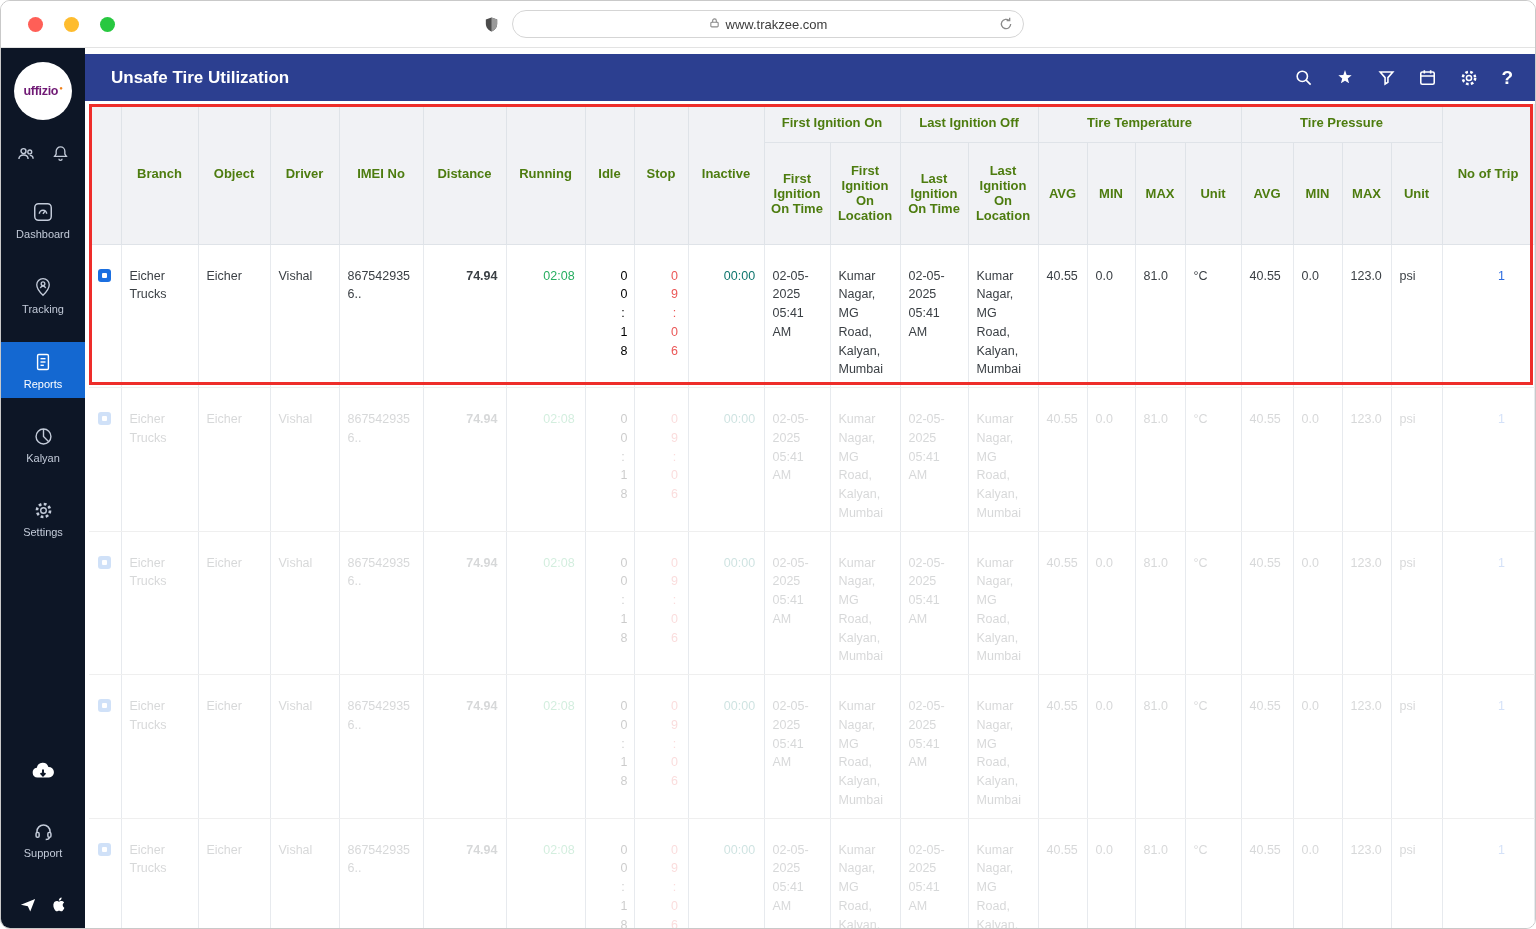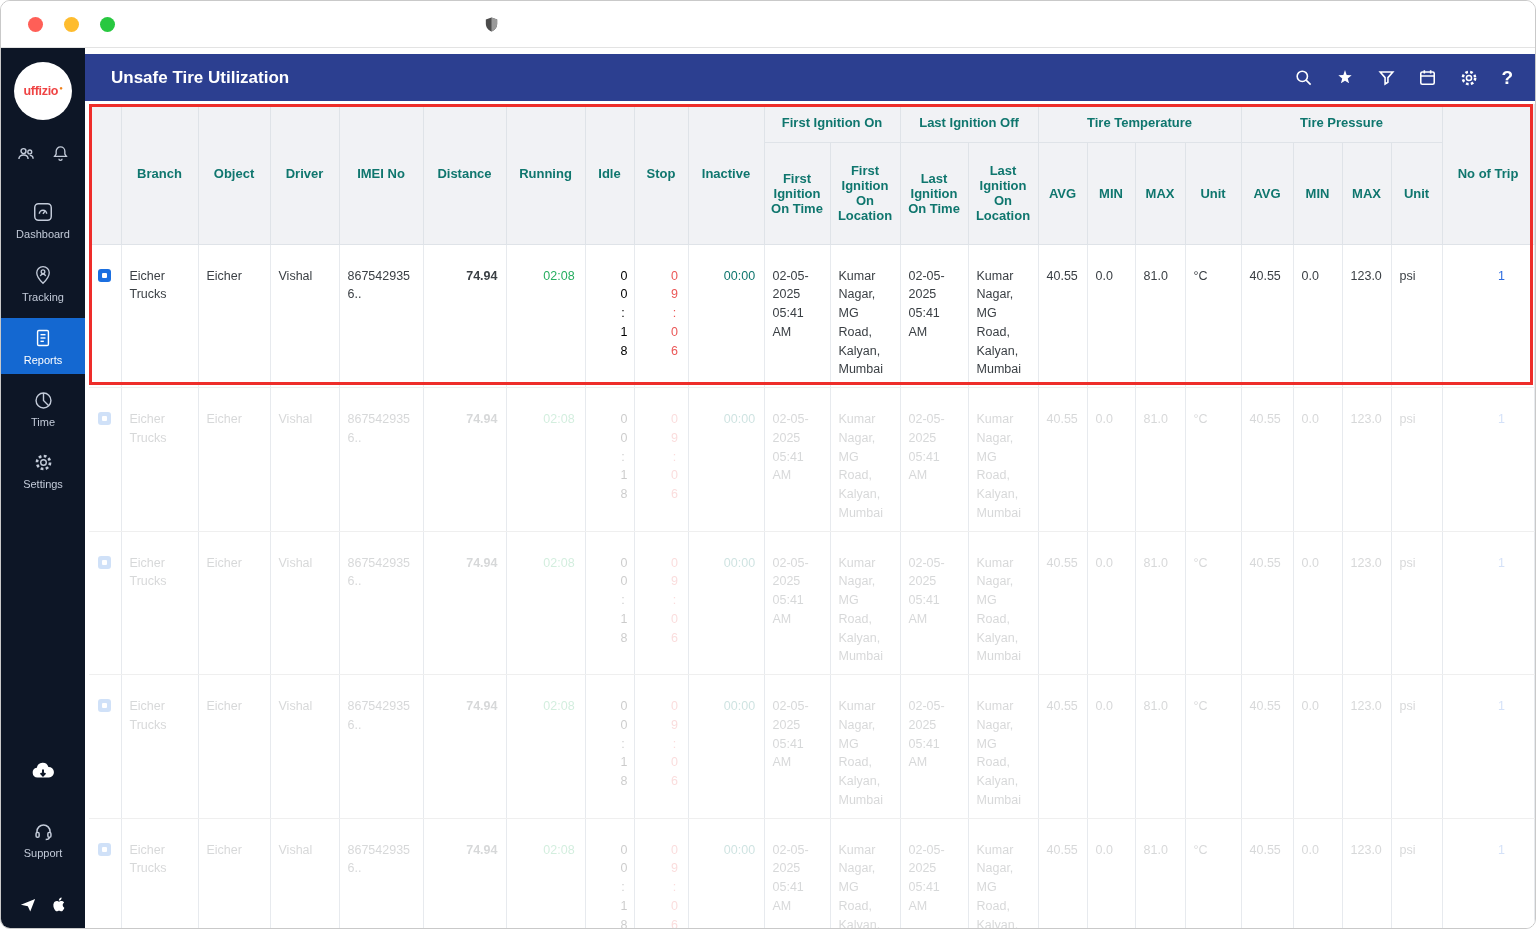--- a/index.html
+++ b/index.html
@@ -12,43 +12,43 @@
   .light { width:15px; height:15px; border-radius:50%; display:inline-block; }
   .light.red { background:#ff5f57; } .light.yellow { background:#febc2e; } .light.green { background:#28c840; }
   .shield { position:absolute; left:calc(50% - 285px); top:14px; color:#4c4c4c; }
   .urlbar { position:absolute; left:50%; top:9px; transform:translateX(-50%); width:512px; height:28px; border:1px solid #d5d5d5; border-radius:14px; display:flex; align-items:center; justify-content:center; gap:6px; font-size:13px; color:#3c3c3c; background:#fff; }
   .urlbar .refresh { position:absolute; right:9px; top:5px; color:#777; }
 
   
   .app { flex:1; display:flex; min-height:0; }
   .sidebar { width:84px; background:#0d1626; flex-shrink:0; display:flex; flex-direction:column; align-items:center; }
   .logo { width:58px; height:58px; border-radius:50%; background:#fff; margin-top:14px; display:flex; align-items:center; justify-content:center; }
-  .logo span { color:#ef4444; font-weight:700; font-size:12.5px; letter-spacing:-0.3px; }
+  .logo span { color:#701a75; font-weight:700; font-size:12.5px; letter-spacing:-0.3px; }
   .logo span::after { content:"●"; color:#f08019; font-size:6px; vertical-align:super; margin-left:1px; }
   .side-top-icons { display:flex; gap:15px; margin-top:24px; }
-  .nav { margin-top:24px; width:100%; display:flex; flex-direction:column; align-items:center; gap:7px; }
+  .nav { margin-top:24px; width:100%; display:flex; flex-direction:column; align-items:center; gap:19px; }
   .nav-item { width:100%; padding:9px 0 8px; display:flex; flex-direction:column; align-items:center; gap:5px; color:#c3cbd9; font-size:11px; cursor:pointer; }
   .nav-item.active { background:#1468d1; color:#ffffff; }
   .nav-item svg { display:block; }
   .spacer { flex:1; }
   .side-bottom { display:flex; flex-direction:column; align-items:center; gap:24px; margin-bottom:10px; width:100%; }
   .bottom-row { display:flex; gap:14px; align-items:center; margin-top:4px; }
 
   .main { flex:1; display:flex; flex-direction:column; min-width:0;margin-top:6px; }
   .appbar { height:47px; background:#2c3f90; color:#fff; display:flex; align-items:center; padding:0 22px 0 26px; flex-shrink:0; }
   .appbar .title { font-size:17px; font-weight:700; }
   .appbar .icons { margin-left:auto; display:flex; align-items:center; gap:22px; }
   .appbar .icons .ic { display:flex; align-items:center; cursor:pointer; }
   .help-q { font-size:19px; font-weight:700; color:#fff; line-height:1; }
 
   
   .content { flex:1; background:#fff; overflow:hidden; position:relative; padding:3px 2px 0 4px; }
   .table-wrap { position:relative; height:100%; }
   table { width:100%; border-collapse:collapse; table-layout:fixed; }
-  thead th { background:#f1f2f5; color:#0f766e; font-size:13px; font-weight:700; text-align:center; vertical-align:middle; padding:4px 3px; border-right:1px solid #dfe3e8; border-bottom:1px solid #dfe3e8; }
+  thead th { background:#f1f2f5; color:#4d7c0f; font-size:13px; font-weight:700; text-align:center; vertical-align:middle; padding:4px 3px; border-right:1px solid #dfe3e8; border-bottom:1px solid #dfe3e8; }
   thead tr.group-row { height:38px; }
   thead tr.sub-row { height:102px; }
   tbody td { font-size:12.5px; color:#3a3f44; vertical-align:top; padding:22px 8px 8px 8px; border-right:1px solid #e7eaee; border-bottom:1px solid #efefef; background:#fff; line-height:1.5; word-wrap:break-word; }
   tbody tr { height:137px;border-radius:24px; }
   tbody tr ~ tr { height:124px; }
   tbody tr.faded { opacity:0.2; }
   .ac { text-align:center;padding-left:35px; }
   .c-dist { font-weight:700; text-align:right; }
   .c-run { color:#27ae60; }
   .c-idle { color:#000000; }
@@ -70,20 +70,35 @@
       <span class="light red"></span>
       <span class="light yellow"></span>
       <span class="light green"></span>
     </div>
     <span class="shield">
       <svg width="17" height="19" viewBox="0 0 24 24" fill="#4c4c4c">
           <path d="M12 2l8 3v6c0 5.2-3.4 9.3-8 11-4.6-1.7-8-5.8-8-11V5l8-3z"></path>
           <path d="M12 2l8 3v6c0 5.2-3.4 9.3-8 11V2z" fill="#9a9a9a"></path>
         </svg>
     </span>
+    <div class="urlbar">
+      <span>
+        <svg width="11" height="12" viewBox="0 0 24 24" fill="none" stroke="#8a8a8a" stroke-width="2.4">
+            <rect x="4" y="10.5" width="16" height="10" rx="2"></rect>
+            <path d="M8 10.5V7a4 4 0 0 1 8 0v3.5"></path>
+          </svg>
+      </span>
+      <span>www.trakzee.com</span>
+      <span class="refresh">
+        <svg width="16" height="16" viewBox="0 0 24 24" fill="none" stroke="#8a8a8a" stroke-width="2">
+            <path d="M19 12a7 7 0 1 1-2.2-5.1"></path>
+            <polyline points="17.5 2.5 17.5 7 13 7"></polyline>
+          </svg>
+      </span>
+    </div>
   </div>
 
   <div class="app">
 
     <aside class="sidebar">
       <div class="logo">
         <span>uffizio</span>
       </div>
       <div class="side-top-icons">
         <span>
@@ -134,21 +149,21 @@
           </span>
           <span>Reports</span>
         </div>
         <div class="nav-item">
           <span>
             <svg width="21" height="21" viewBox="0 0 24 24" fill="none" stroke="#c3cbd9" stroke-width="1.6">
                 <circle cx="12" cy="12" r="8.5"></circle>
                 <path d="M12 3.5V12l6 6"></path>
               </svg>
           </span>
-          <span>Time</span>
+          <span>Kalyan</span>
         </div>
         <div class="nav-item">
           <span>
             <svg width="21" height="21" viewBox="0 0 24 24" fill="none" stroke="#c3cbd9" stroke-width="1.6">
                 <circle cx="12" cy="12" r="3.2"></circle>
                 <circle cx="12" cy="12" r="7.5" stroke-width="3" stroke-dasharray="3.2 2.7"></circle>
               </svg>
           </span>
           <span>Settings</span>
         </div>

